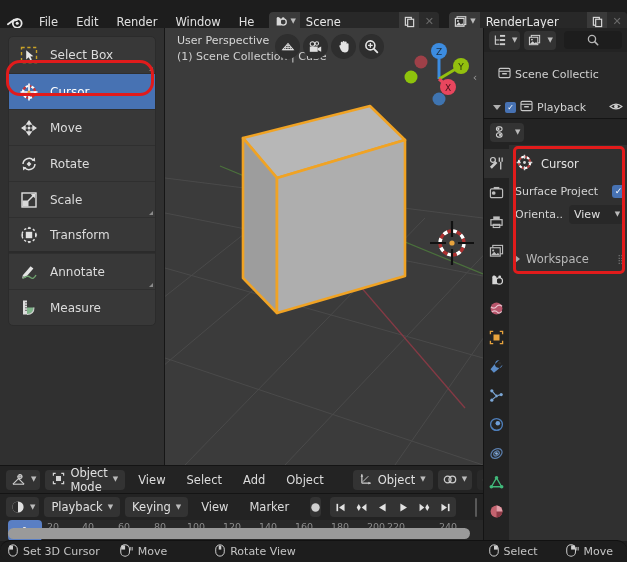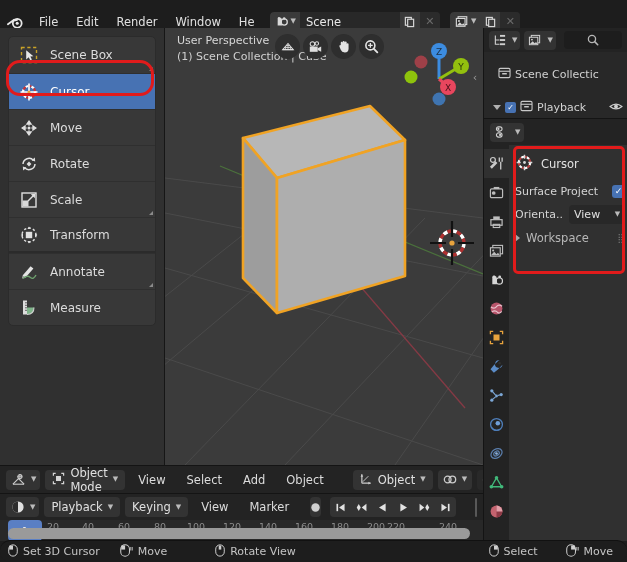--- a/index.html
+++ b/index.html
@@ -175,21 +175,21 @@
   .pm-row{ display:flex;align-items:center; gap:6px; margin-bottom:7px; font-size:11px;color:#d4d4d4;}
   .pm-row .lbl{ white-space:nowrap; }
   .chk-on{
     width:13px;height:13px;background:#4772b3;border-radius:3px;margin-left:auto;
     display:flex;align-items:center;justify-content:center;color:#fff;font-size:9px;line-height:1;
   }
   .dd{
     margin-left:auto; display:flex;align-items:center;justify-content:space-between;
     background:#282828; border-radius:4px; height:19px; width:56px; padding:0 5px; font-size:11px;color:#e0e0e0;
   }
-  .pm-panel{ display:flex;align-items:center;gap:6px; margin-top:7px; font-size:11.5px;color:#b8b8b8;}
+  .pm-panel{ display:flex;align-items:center;gap:6px; margin-top:28px; font-size:11.5px;color:#b8b8b8;}
   .tri-r{ width:0;height:0;border-top:4px solid transparent;border-bottom:4px solid transparent;border-left:5px solid #a8a8a8;}
   .grip{ margin-left:auto;color:#6e6e6e;font-size:9px;letter-spacing:1px;}
   
   .hl-props{
     position:absolute; left:513px; top:146px; width:112px; height:128px;
     border:3px solid #e11b1b; border-radius:5px; pointer-events:none; z-index:30;
   }
 
   
   .statusbar{
@@ -244,41 +244,42 @@
     <div class="scene-sel" style="margin-left:10px">
       <div class="icon-btn-drop">
         <svg width="14" height="13" viewBox="0 0 16 15">
           <rect x="3.5" y="2" width="10" height="9" fill="none" stroke="#d8d8d8" stroke-width="1.3"></rect>
           <rect x="1.5" y="4" width="10" height="9" fill="#2e2e2e" stroke="#d8d8d8" stroke-width="1.3"></rect>
           <circle cx="4.5" cy="7" r="1.1" fill="#d8d8d8"></circle>
           <path d="M2 12 L5.5 8.5 L8 11 L9.5 9.5 L11.5 12 Z" fill="#d8d8d8"></path>
         </svg>
         <span class="chev">▼</span>
       </div>
+      <div class="field" style="width:108px">RenderLayer</div>
       <div class="sq-btn">
         <svg width="11" height="12" viewBox="0 0 12 13">
           <rect x="1.5" y="1.5" width="6.5" height="8.5" fill="none" stroke="#d6d6d6" stroke-width="1.3"></rect>
           <rect x="4" y="3.5" width="6.5" height="8" fill="#3a3a3a" stroke="#d6d6d6" stroke-width="1.3"></rect>
         </svg>
       </div>
       <div class="sq-btn dis">✕</div>
     </div>
   </div>
 
   <div class="toolpanel">
     <div class="toolcard">
 
       <div class="toolrow">
         <span class="ticon">
           <svg width="20" height="20" viewBox="0 0 20 20">
             <rect x="2.5" y="2.5" width="15" height="15" fill="none" stroke="#c9a227" stroke-width="1.4" stroke-dasharray="3.2 2.6"></rect>
             <path d="M7.2 5.2 L7.2 14.6 L9.7 12.2 L11.4 15.4 L12.9 14.5 L11.3 11.5 L14.4 11.3 Z" fill="#e8e8e8"></path>
           </svg>
         </span>
-        <span class="tlabel">Scene Box</span>
+        <span class="tlabel">Select Box</span>
         <span class="corner"></span>
       </div>
 
       <div class="toolrow active">
         <span class="ticon">
           <svg width="20" height="20" viewBox="0 0 20 20">
             <circle cx="10" cy="10" r="6" fill="none" stroke="#ffffff" stroke-width="2.2" stroke-dasharray="3 3"></circle>
             <circle cx="10" cy="10" r="6" fill="none" stroke="#cc3333" stroke-width="2.2" stroke-dasharray="3 3" stroke-dashoffset="3"></circle>
             <path d="M10 1.5 L10 18.5 M1.5 10 L18.5 10" stroke="#ffffff" stroke-width="1.6"></path>
             <circle cx="10" cy="10" r="1.6" fill="#e8a33d"></circle>

